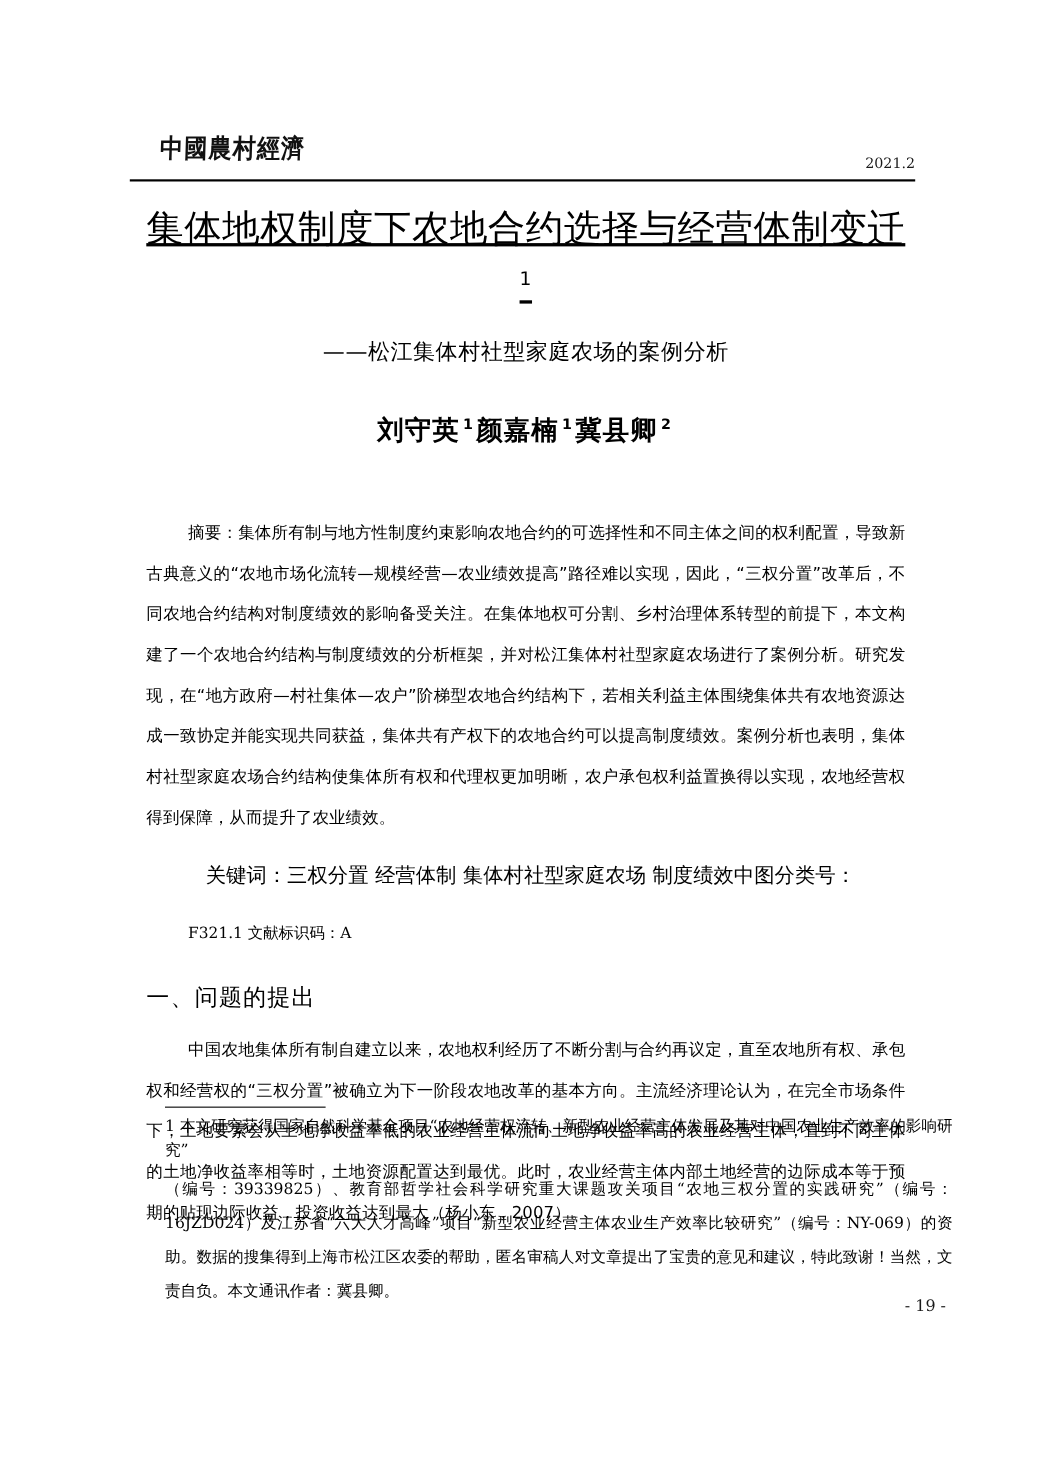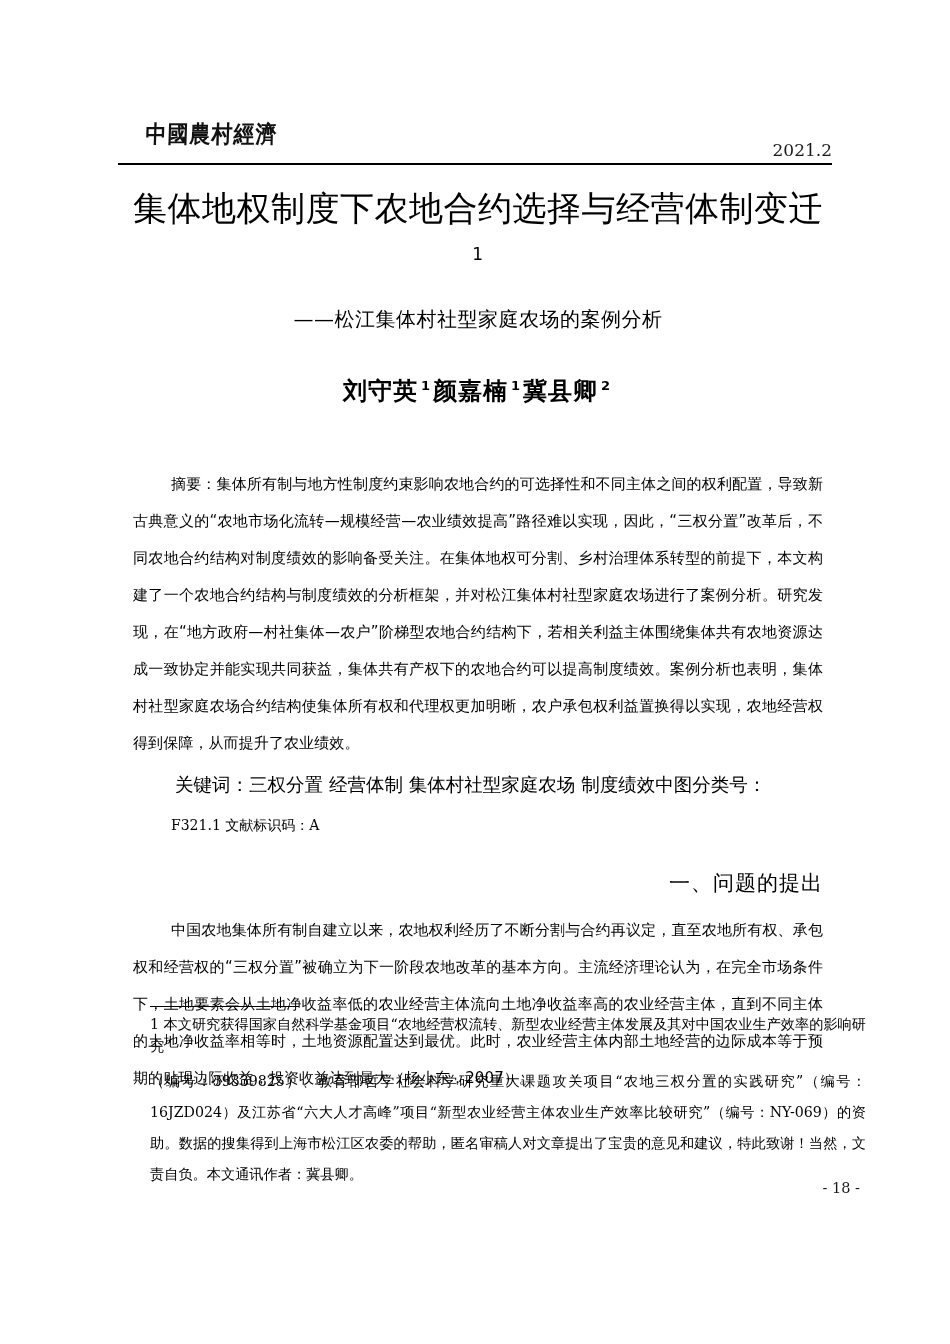--- a/index.html
+++ b/index.html
@@ -40,21 +40,21 @@
     color: #111111;
     transform: scaleY(1.12) skewX(-2deg);
     transform-origin: left top;
     white-space: nowrap;
   }
   .issue-label {
     position: absolute;
     right: 0px;
     top: 22px;
     font-family: "DejaVu Serif", "Liberation Serif", serif;
-    font-size: 17px;
+    font-size: 13px;
     line-height: 16px;
     color: #1a1a1a;
     white-space: nowrap;
   }
   .masthead-rule {
     position: absolute;
     left: 118px;
     top: 163px;
     width: 714px;
     height: 0;
@@ -68,20 +68,21 @@
     top: 182px;
     width: 690px;
     text-align: center;
   }
   .doc-title {
     font-size: 34px;
     line-height: 52px;
     font-weight: 400;
     letter-spacing: 0.5px;
     margin: 0;
+    text-decoration: underline;
   }
   .doc-title .fn-marker {
     font-size: 17px;
     vertical-align: super;
     line-height: 0;
   }
   .doc-subtitle {
     margin: 16px 0 0 0;
     font-size: 20px;
     line-height: 34px;
@@ -114,42 +115,42 @@
     font-size: 15px;
     line-height: 37px;
     text-align: justify;
     text-justify: inter-ideograph;
     letter-spacing: 0.1px;
   }
   .para.indent {
     text-indent: 38px;
   }
   .keywords-line {
-    margin: 4px;
+    margin: 16px;
     font-size: 18.5px;
     line-height: 37px;
     text-indent: 38px;
   }
   .class-line {
     margin: 0;
     font-size: 14px;
     line-height: 37px;
     text-indent: 38px;
     font-family: "DejaVu Serif", "Liberation Serif", serif;
   }
   .class-line .zh {
     font-family: "DejaVu Sans", "Liberation Sans", sans-serif;
   }
 
   
   .section-heading {
     margin: 22px 0 12px 0;
     font-size: 21px;
     line-height: 34px;
-    text-align: right;
+    text-align: left;
     font-weight: 400;
     letter-spacing: 1px;
   }
 
   
   .footnote-zone {
     position: absolute;
     left: 118px;
     top: 1006px;
     width: 716px;
@@ -215,15 +216,15 @@
 
     <p class="para indent">中国农地集体所有制自建立以来，农地权利经历了不断分割与合约再议定，直至农地所有权、承包权和经营权的“三权分置”被确立为下一阶段农地改革的基本方向。主流经济理论认为，在完全市场条件下，土地要素会从土地净收益率低的农业经营主体流向土地净收益率高的农业经营主体，直到不同主体的土地净收益率相等时，土地资源配置达到最优。此时，农业经营主体内部土地经营的边际成本等于预期的贴现边际收益，投资收益达到最大（杨小东，2007）。</p>
   </div>
 
   <div class="footnote-zone">
     <div class="footnote-rule"></div>
     <p class="footnote-para">1 本文研究获得国家自然科学基金项目“农地经营权流转、新型农业经营主体发展及其对中国农业生产效率的影响研究”</p>
     <p class="footnote-para loose">（编号：39339825）、教育部哲学社会科学研究重大课题攻关项目“农地三权分置的实践研究”（编号：16JZD024）及江苏省“六大人才高峰”项目“新型农业经营主体农业生产效率比较研究”（编号：NY-069）的资助。数据的搜集得到上海市松江区农委的帮助，匿名审稿人对文章提出了宝贵的意见和建议，特此致谢！当然，文责自负。本文通讯作者：冀县卿。</p>
   </div>
 
-  <div class="folio">- 18 -</div>
+  <div class="folio">- 19 -</div>
 
 </div>
 
 </body></html>

